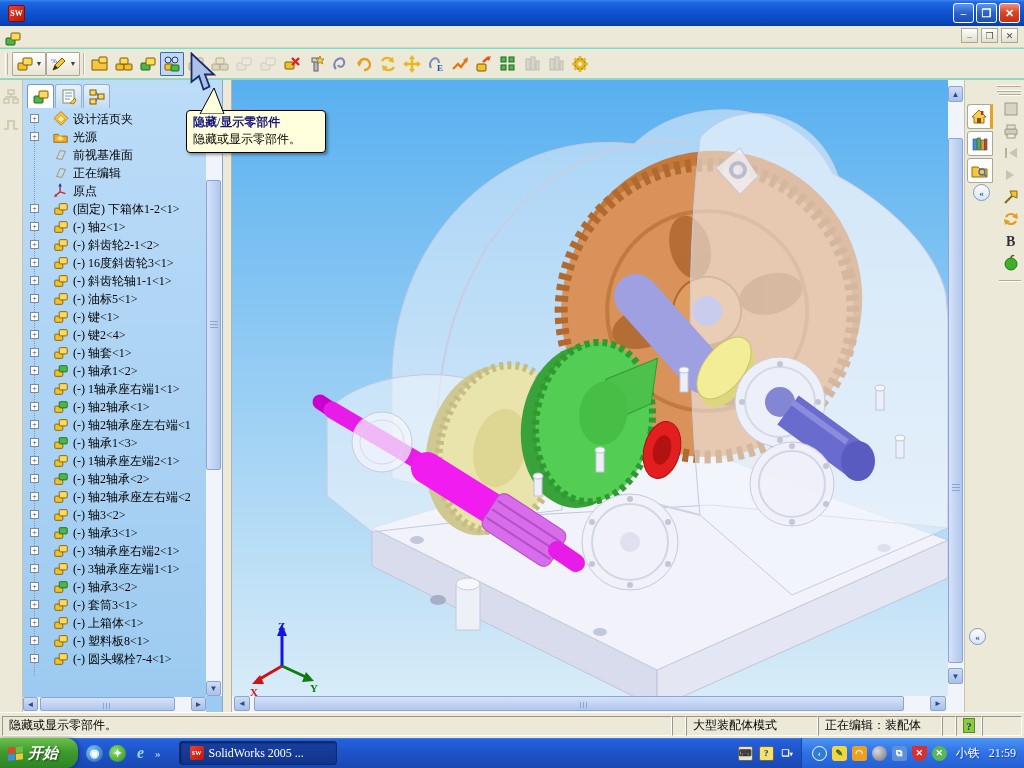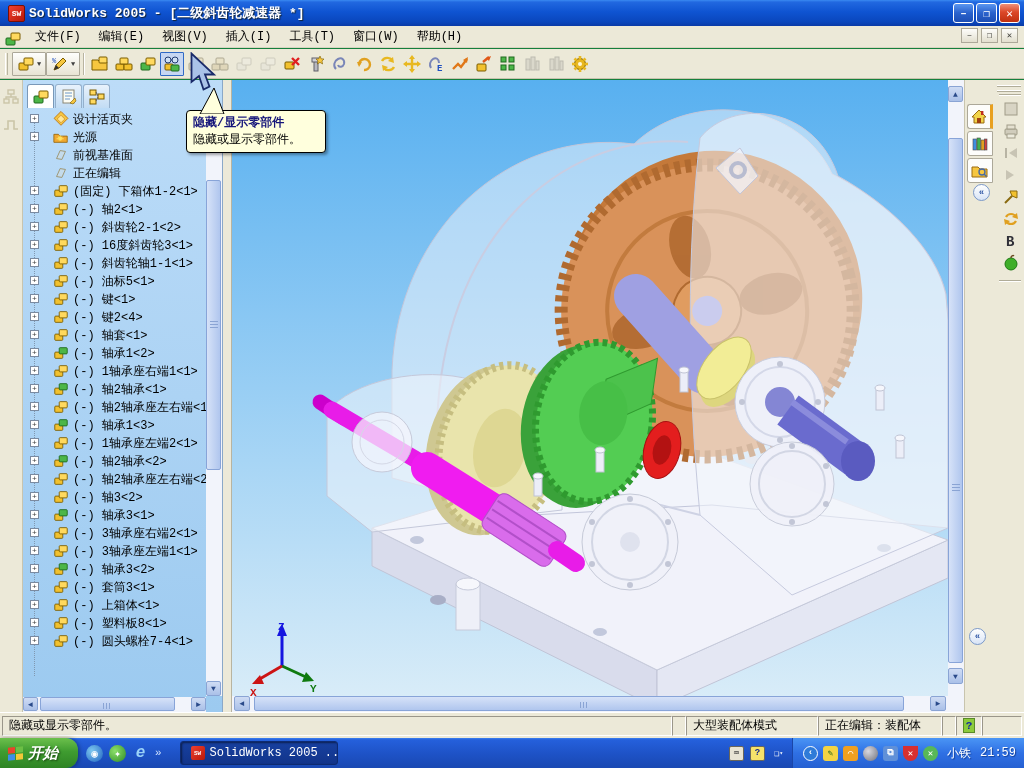--- a/index.html
+++ b/index.html
@@ -1,17 +1,17 @@
 <!DOCTYPE html>
 <html><head>
 <meta charset="utf-8">
 <style>
   html,body{margin:0;padding:0;background:#444;}
   *{box-sizing:border-box;}
-  #app{position:relative;width:1024px;height:768px;font-family:Liberation Mono, monospace;font-size:12px;overflow:hidden;background:#15803d;cursor:default;}
+  #app{position:relative;width:1024px;height:768px;font-family:Liberation Serif, serif;font-size:12px;overflow:hidden;background:#5eead4;cursor:default;}
   
   #titlebar{position:absolute;left:0;top:0;width:1024px;height:26px;background:linear-gradient(180deg,#3a8af2 0%,#2168e0 8%,#0f54d2 45%,#0a46bc 85%,#0a3aa6 100%);display:flex;align-items:center;padding:0 4px;color:#fff;}
   #titlebar .sw-cube{width:17px;height:17px;margin:0 4px;background:linear-gradient(135deg,#f04030,#b81808);border:1px solid #7a0e04;border-radius:2px;color:#fff;font-size:8px;font-weight:bold;display:flex;align-items:center;justify-content:center;}
   #title-text{font-weight:bold;font-size:13px;text-shadow:1px 1px 1px #123;white-space:nowrap;}
   .winbtns{position:absolute;right:4px;top:3px;display:flex;gap:2px;}
   .winbtn{width:21px;height:20px;border-radius:3px;border:1px solid #fff;display:flex;align-items:center;justify-content:center;color:#fff;font-size:11px;font-weight:bold;background:linear-gradient(180deg,#5a96f0,#2a62cc 50%,#1c4eb4);}
   .winbtn.close{background:linear-gradient(180deg,#f09078,#dc4828 45%,#c03010);}
   
   #menubar{position:absolute;left:0;top:26px;width:1024px;height:22px;background:#ece9d8;border-bottom:1px solid #d8d4c0;display:flex;align-items:center;padding-left:2px;}
   #menubar .app-ico{width:16px;height:14px;margin:0 6px 0 2px;}
@@ -91,36 +91,34 @@
   #tt-tail{position:absolute;left:198px;top:88px;z-index:51;}
   #cursor{position:absolute;left:190px;top:52px;z-index:60;} 
 </style>
 </head>
 <body>
 
 <div id="app">
 
   <div id="titlebar">
     <span class="sw-cube">SW</span>
-    <span id="title-text">SolidWorks 2005 - [二级斜齿轮减速器 *]</span>
     <span class="winbtns">
       <span class="winbtn">–</span>
       <span class="winbtn">❐</span>
       <span class="winbtn close">✕</span>
     </span>
   </div>
 
   <div id="menubar">
     <span class="app-ico ic" id="menu-app-icon">
         <svg viewBox="0 0 18 18">
           <rect x="2" y="8" width="9" height="7" rx="1" fill="#4cb648" stroke="#1e6a1e"></rect>
           <rect x="7" y="3" width="9" height="7" rx="1" fill="#ffd95e" stroke="#7a5c00"></rect>
         </svg>
       </span>
-    <span id="menu-items"><span class="menu-item">文件(F)</span><span class="menu-item">编辑(E)</span><span class="menu-item">视图(V)</span><span class="menu-item">插入(I)</span><span class="menu-item">工具(T)</span><span class="menu-item">窗口(W)</span><span class="menu-item">帮助(H)</span></span>
     <span class="mdibtns">
       <span class="mdibtn">–</span>
       <span class="mdibtn">❐</span>
       <span class="mdibtn">✕</span>
     </span>
   </div>
 
   <div id="toolbar">
     <span class="tb-grip"></span>
   <span class="tb-btn dd raised">
@@ -435,20 +433,30 @@
             </span>
             <span>前视基准面</span>
           </div>
           <div class="trow">
             <span class="ic">
               <svg viewBox="0 0 18 18">
                 <polygon points="4,13 8,4 14,5 10,14" fill="rgba(230,225,200,0.25)" stroke="#9a8f68"></polygon>
               </svg>
             </span>
             <span>正在编辑</span>
+          </div>
+          <div class="trow">
+            <span class="ic">
+              <svg viewBox="0 0 18 18">
+                <path d="M8,2 L8,10 M8,10 L3,14 M8,10 L14,12" fill="none" stroke="#c03030" stroke-width="1.6"></path>
+                <polygon points="8,0 6,4 10,4" fill="#3030c0"></polygon>
+                <polygon points="1,16 5,15 3,12" fill="#c03030"></polygon>
+              </svg>
+            </span>
+            <span>原点</span>
           </div>
           <div class="trow">
             <span class="exp">+</span>
             <span class="ic">
               <svg viewBox="0 0 18 18">
                 <rect x="2" y="8" width="9" height="7" rx="1" fill="#f2c12e" stroke="#7a5c00"></rect>
                 <rect x="7" y="3" width="9" height="7" rx="1" fill="#ffd95e" stroke="#7a5c00"></rect>
               </svg>
             </span>
             <span>(固定) 下箱体1-2&lt;1&gt;</span>

